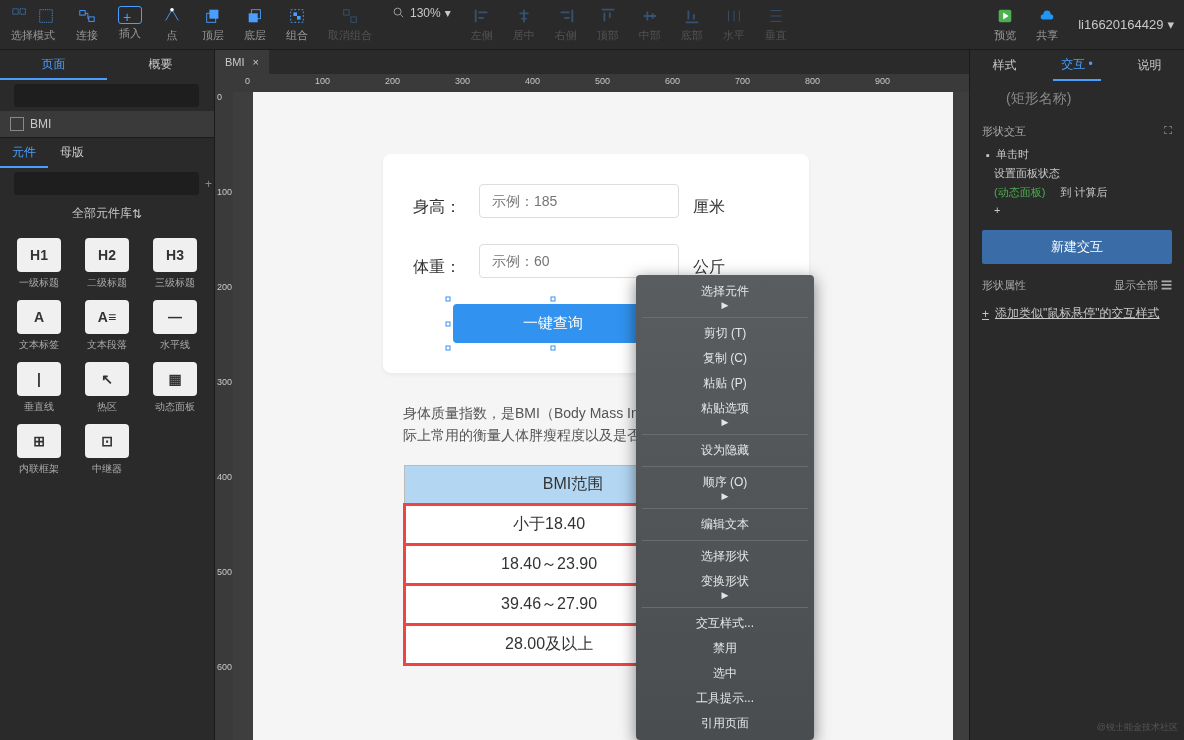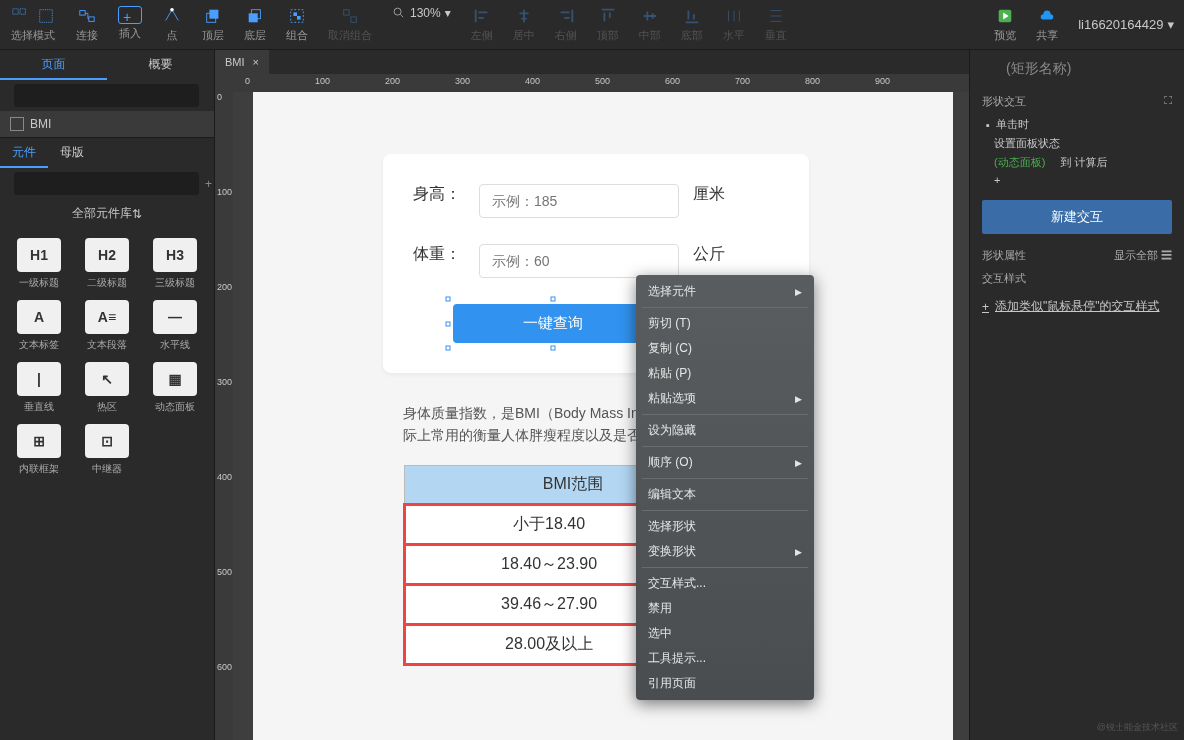--- a/index.html
+++ b/index.html
@@ -50,21 +50,21 @@
     .tab-close { cursor: pointer; }
     .ruler-h { height: 18px; background: #3a3a3a; position: relative; font-size: 9px; }
     .ruler-h span { position: absolute; top: 2px; }
     .ruler-v { position: absolute; top: 42px; left: 0; width: 18px; bottom: 0; background: #3a3a3a; font-size: 9px; }
     .ruler-v span { position: absolute; left: 2px; writing-mode: horizontal-tb; }
     .canvas { position: absolute; top: 42px; left: 18px; right: 0; bottom: 0; background: #3e3e3e; }
     .page-bg { position: absolute; left: 20px; top: 0; width: 700px; height: 680px; background: #f5f5f5; }
     
     
     .form-card { position: absolute; left: 130px; top: 62px; width: 426px; background: #fff; border-radius: 8px; padding: 30px; box-shadow: 0 2px 4px rgba(0,0,0,0.05); }
-    .form-row { display: flex; align-items: flex-start; gap: 14px; margin-bottom: 26px; color: #333; }
+    .form-row { display: flex; align-items: flex-end; gap: 14px; margin-bottom: 26px; color: #333; }
     .form-label { font-size: 16px; width: 52px; }
     .form-input { width: 200px; padding: 8px 12px; border: 1px solid #ddd; border-radius: 4px; font-size: 14px; }
     .form-unit { font-size: 16px; color: #333; }
     .query-btn { background: #3192ef; color: #fff; border: none; padding: 10px; width: 200px; margin-left: 40px; border-radius: 4px; font-size: 15px; position: relative; }
     .selection-handles { position: absolute; inset: -5px; pointer-events: none; }
     .handle { position: absolute; width: 5px; height: 5px; background: #fff; border: 1px solid #3192ef; }
     .h-l { left: 0; top: 50%; transform: translate(-50%,-50%); }
     .h-r { right: 0; top: 50%; transform: translate(50%,-50%); }
     .h-t { left: 50%; top: 0; transform: translate(-50%,-50%); }
     .h-b { left: 50%; bottom: 0; transform: translate(-50%,50%); }
@@ -73,21 +73,21 @@
     .h-bl { left: 0; bottom: 0; transform: translate(-50%,50%); }
     .h-br { right: 0; bottom: 0; transform: translate(50%,50%); }
     
     .desc-text { position: absolute; left: 150px; top: 310px; width: 340px; font-size: 14px; color: #555; line-height: 1.6; }
     .bmi-table { position: absolute; left: 150px; top: 373px; width: 340px; border-collapse: collapse; border: 1px solid #bbb; font-size: 16px; color: #333; }
     .bmi-table th { background: #b3d7f3; padding: 8px; border: 1px solid #bbb; font-weight: normal; }
     .bmi-table td { padding: 8px; border: 3px solid #ef4444; text-align: center; background: #fff; }
     
     
     .context-menu { position: absolute; left: 636px; top: 275px; width: 178px; background: linear-gradient(180deg, #5a5d60, #4a4d50); border-radius: 4px; padding: 4px 0; box-shadow: 0 4px 16px rgba(0,0,0,0.5); font-size: 12px; }
-    .menu-item { padding: 4px 12px; color: #e5e5e5; display: flex; justify-content: space-between; align-items: center; cursor: pointer; }
+    .menu-item { padding: 4px 12px; color: #e5e5e5; display: flex; justify-content: space-between; align-items: center; cursor: pointer; flex-direction: column; }
     .menu-sep { height: 1px; background: #6a6d70; margin: 3px 6px; }
     .menu-arrow { font-size: 9px; }
     
     
     .right-panel { position: absolute; right: 0; top: 50px; bottom: 0; width: 215px; background: #2a2a2a; border-left: 1px solid #1a1a1a; padding: 0; }
     .right-tabs { display: flex; justify-content: space-around; height: 30px; align-items: center; }
     .right-tab { padding: 6px 8px; cursor: pointer; font-size: 12px; }
     .right-tab.active { color: #4a9eff; border-bottom: 2px solid #4a9eff; }
     .shape-name { padding: 10px 12px; color: #888; font-size: 14px; margin-left: 24px; }
     .section-head { display: flex; justify-content: space-between; padding: 6px 12px; font-size: 11px; color: #aaa; }
@@ -511,40 +511,44 @@
     </div>
     <div class="menu-item">
       <span>工具提示...</span>
     </div>
     <div class="menu-item">
       <span>引用页面</span>
     </div>
   </div>
 
 <div class="right-panel">
+  <div class="right-tabs">
+    <div class="right-tab">样式</div>
+    <div class="right-tab active"><span>交互</span> •</div>
+    <div class="right-tab">说明</div>
+  </div>
   <div class="shape-name">(矩形名称)</div>
   <div class="section-head">
     <span>形状交互</span>
     <span>⛶</span>
   </div>
   <div class="interaction-detail">
     <div class="interaction-line">▪ <span>单击时</span></div>
     <div class="interaction-line indent">
         <span>设置面板状态</span>
       </div>
     <div class="interaction-line indent"><span class="dyn-panel-text">(动态面板)</span>&nbsp;<span>到 计算后</span></div>
     <div class="interaction-line indent">
         <span>+</span>
       </div>
   </div>
   <button class="new-interaction-btn">新建交互</button>
   <div class="props-head">
     <span>形状属性</span>
     <span><span>显示全部</span> ☰</span>
   </div>
-  <div style="padding:4px 12px;font-size:11px;color:#aaa">交互样式</div>
   <div class="add-style">
     <span>+</span>
     <span>添加类似"鼠标悬停"的交互样式</span>
   </div>
 </div>
 
 <div class="watermark">@锐士能金技术社区</div>
 
 </body></html>

